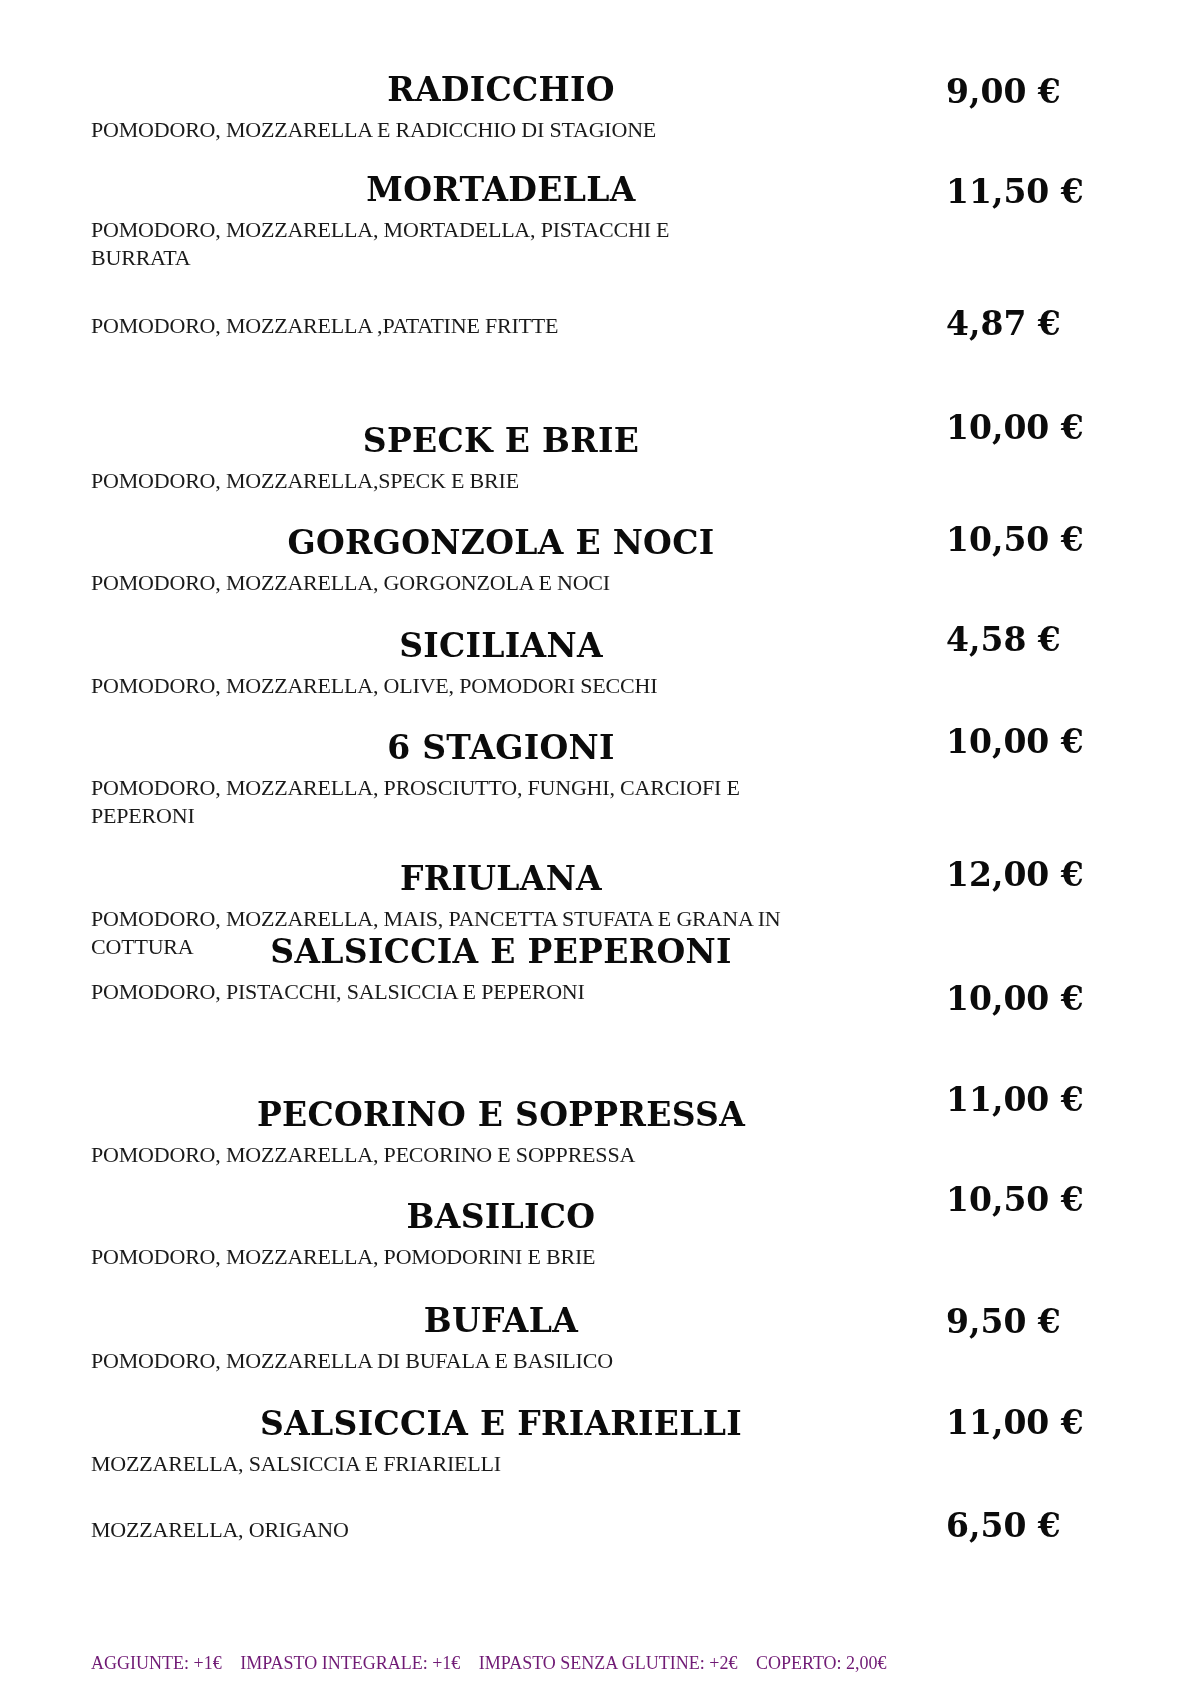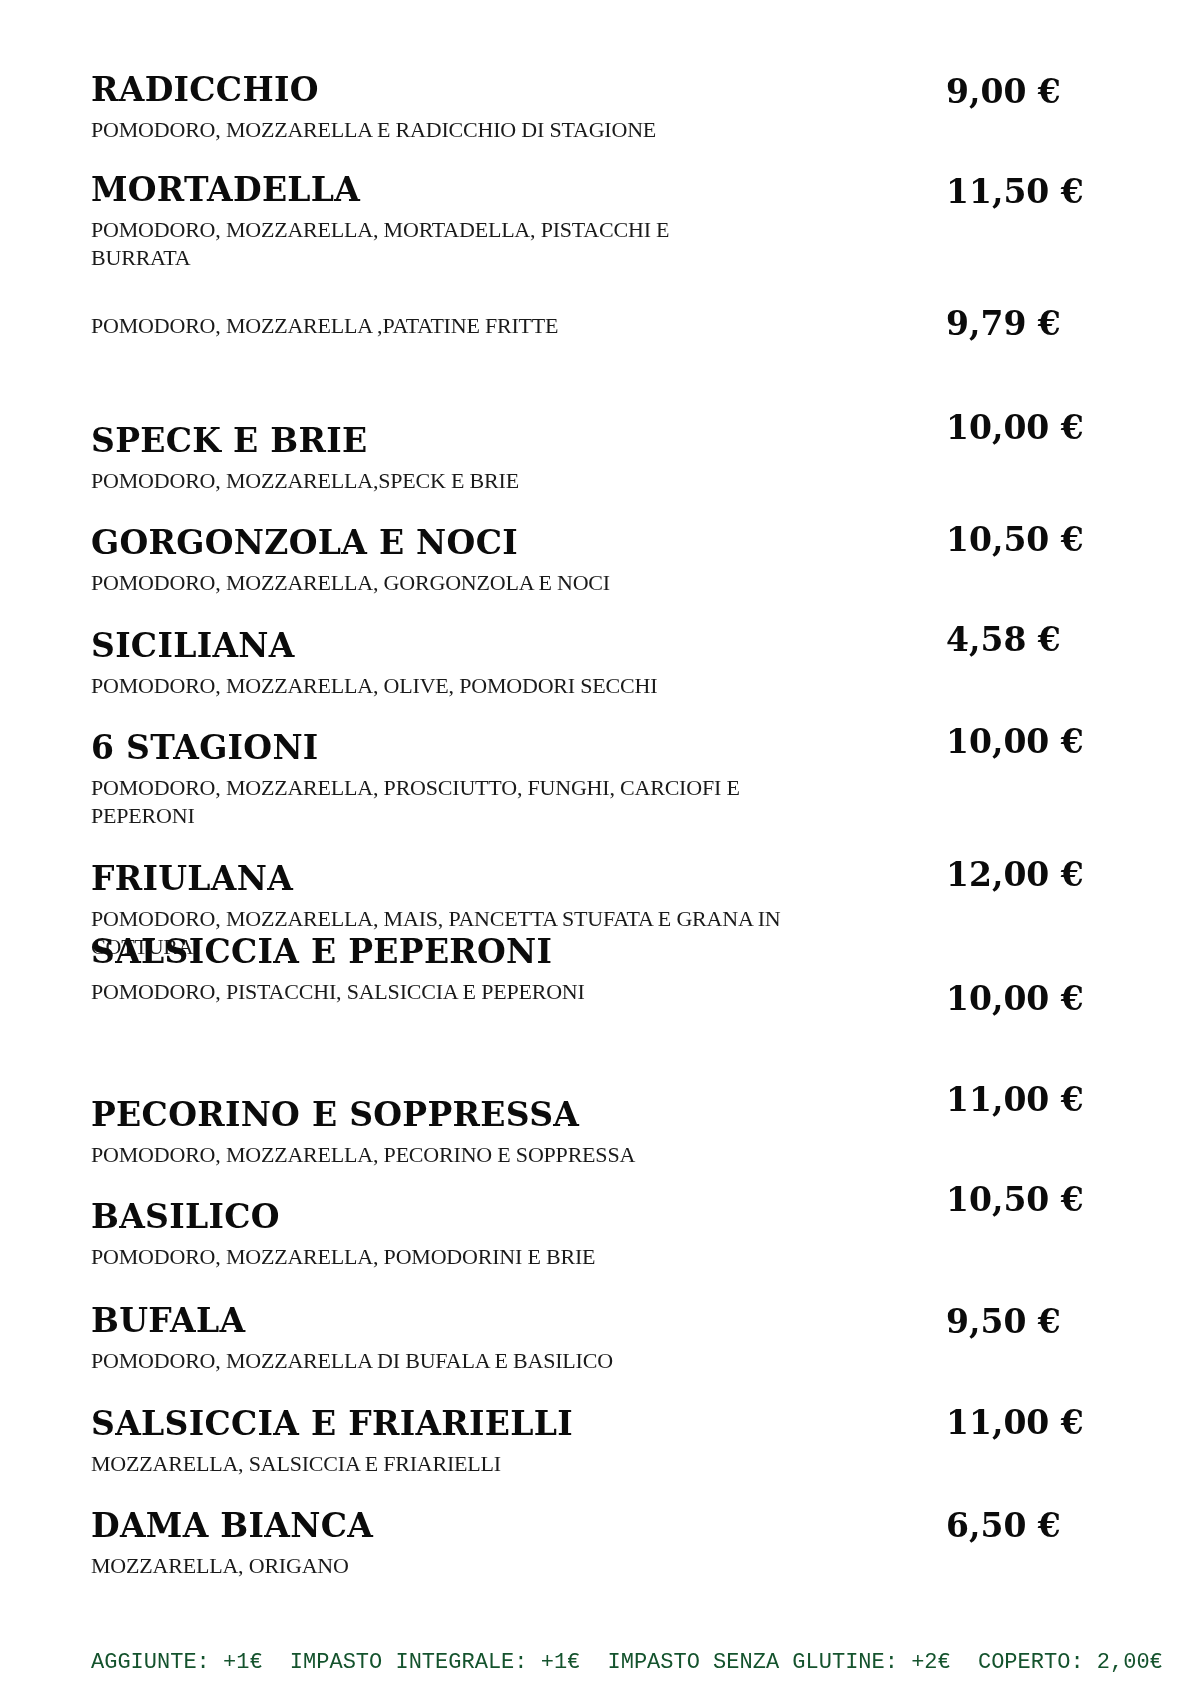--- a/index.html
+++ b/index.html
@@ -9,20 +9,21 @@
   }
   .item { position: absolute; left: 91px; width: 820px; }
   .name {
     font-family: "DejaVu Serif", serif;
     font-weight: bold;
     font-size: 33px;
     line-height: 36px;
     letter-spacing: 0.3px;
     color: #0b0b0b;
     white-space: nowrap;
+    text-align: center;
   }
   .desc {
     font-family: "Liberation Serif", serif;
     font-size: 22px;
     line-height: 28px;
     color: #1a1a1a;
     margin-top: 8px;
     width: 740px;
     letter-spacing: -0.2px;
   }
@@ -31,22 +32,22 @@
     font-family: "DejaVu Serif", serif;
     font-weight: bold;
     font-size: 33px;
     line-height: 36px;
     color: #0b0b0b;
     white-space: nowrap;
     text-align: center;
   }
   .footer {
     position: absolute; left: 91px; top: 1650px;
-    font-family: Liberation Mono, monospace;
-    font-size: 22px; line-height: 26px; color: #14532d;
+    font-family: Liberation Serif, serif;
+    font-size: 18px; line-height: 26px; color: #701a75;
     white-space: nowrap;
   }
   .footer span { margin-right: 14px; }
 </style>
 </head>
 <body>
 
 <div class="item" style="top:72px">
   <div class="name">RADICCHIO</div>
   <div class="desc">POMODORO, MOZZARELLA E RADICCHIO DI STAGIONE</div>
@@ -55,21 +56,21 @@
 
 <div class="item" style="top:172px">
   <div class="name">MORTADELLA</div>
   <div class="desc" style="width:640px">POMODORO, MOZZARELLA, MORTADELLA, PISTACCHI E BURRATA</div>
 </div>
 <div class="price" style="top:174px">11,50 €</div>
 
 <div class="item" style="top:304px">
   <div class="desc">POMODORO, MOZZARELLA ,PATATINE FRITTE</div>
 </div>
-<div class="price" style="top:306px">9,79 €</div>
+<div class="price" style="top:306px">4,87 €</div>
 
 <div class="item" style="top:423px">
   <div class="name">SPECK E BRIE</div>
   <div class="desc">POMODORO, MOZZARELLA,SPECK E BRIE</div>
 </div>
 <div class="price" style="top:410px">10,00 €</div>
 
 <div class="item" style="top:525px">
   <div class="name">GORGONZOLA E NOCI</div>
   <div class="desc">POMODORO, MOZZARELLA, GORGONZOLA E NOCI</div>
@@ -118,21 +119,20 @@
 </div>
 <div class="price" style="top:1304px">9,50 €</div>
 
 <div class="item" style="top:1406px">
   <div class="name">SALSICCIA E FRIARIELLI</div>
   <div class="desc">MOZZARELLA, SALSICCIA E FRIARIELLI</div>
 </div>
 <div class="price" style="top:1405px">11,00 €</div>
 
 <div class="item" style="top:1508px">
-  <div class="name">DAMA BIANCA</div>
   <div class="desc">MOZZARELLA, ORIGANO</div>
 </div>
 <div class="price" style="top:1508px">6,50 €</div>
 
 <div class="footer">
   <span>AGGIUNTE: +1€</span>
   <span>IMPASTO INTEGRALE: +1€</span>
   <span>IMPASTO SENZA GLUTINE: +2€</span>
   <span>COPERTO: 2,00€</span>
 </div>

